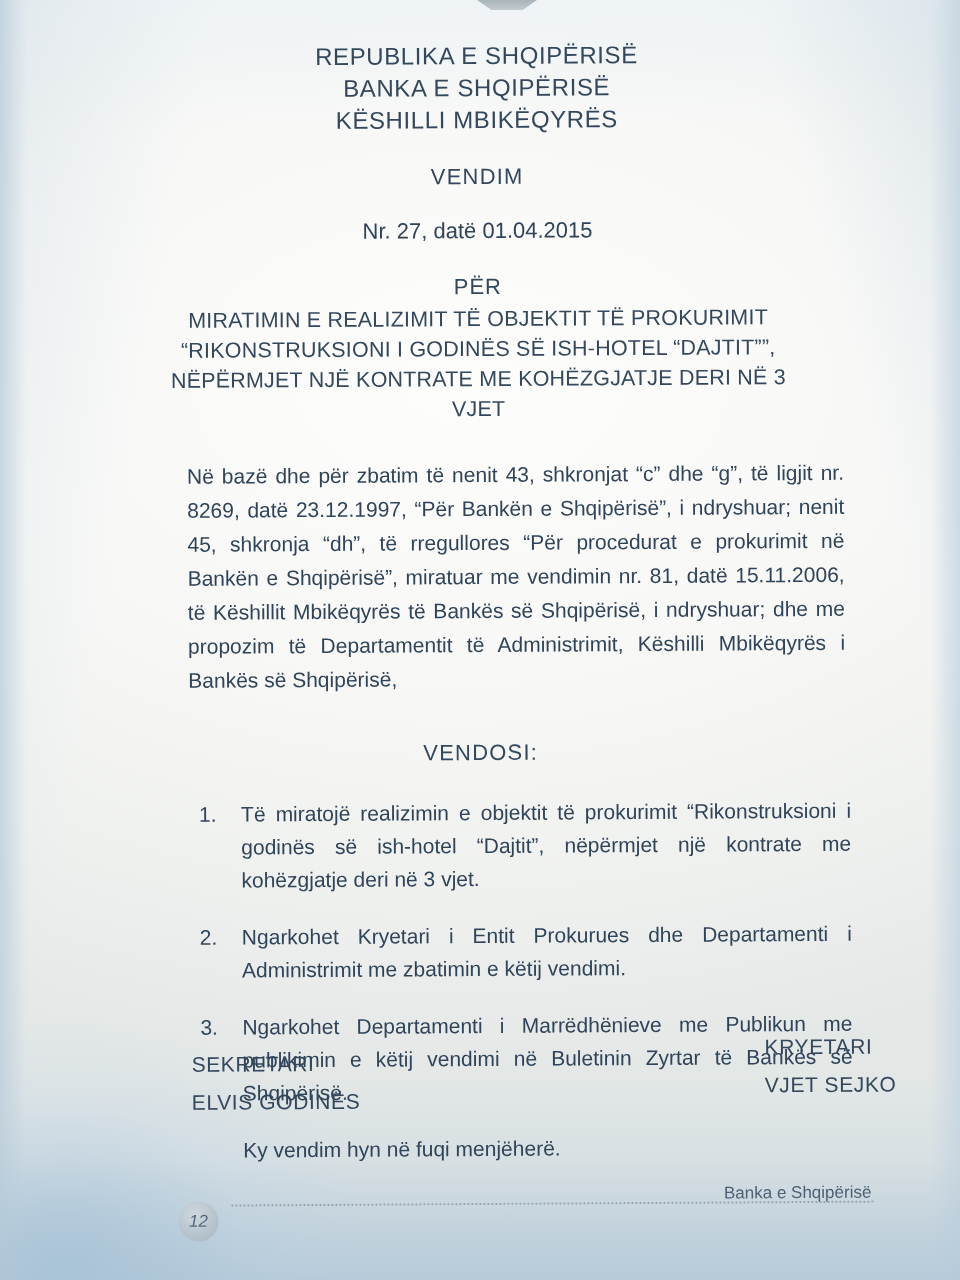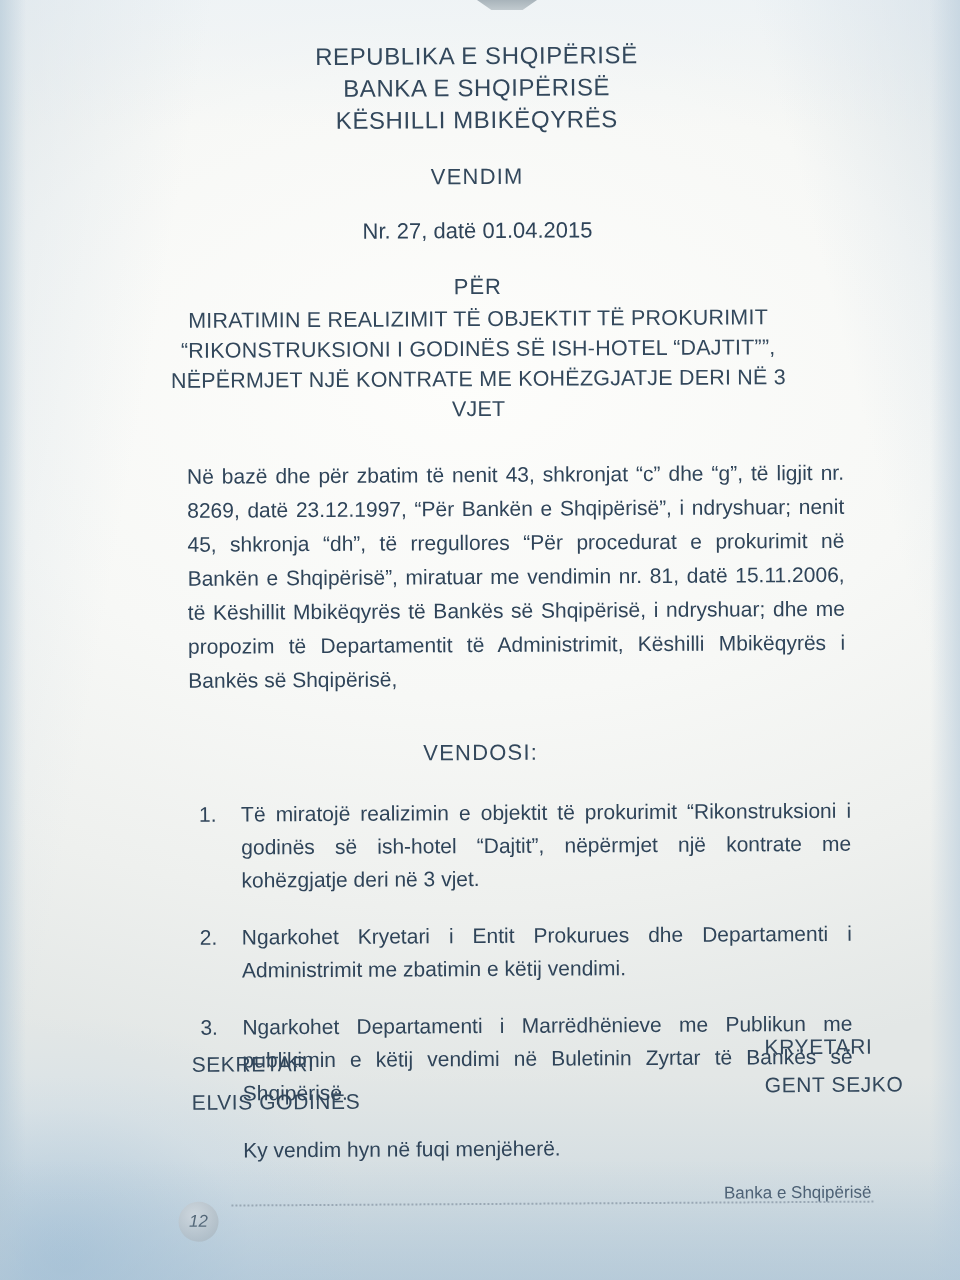--- a/index.html
+++ b/index.html
@@ -277,21 +277,21 @@
 
     <div class="closing">Ky vendim hyn në fuqi menjëherë.</div>
 
     <div class="signatures">
       <div class="sig sig-left">
         <div>SEKRETARI</div>
         <div>ELVIS GODINËS</div>
       </div>
       <div class="sig sig-right">
         <div>KRYETARI</div>
-        <div>GENT SEJKO</div>
+        <div>VJET SEJKO</div>
       </div>
     </div>
 
     <div class="footer">
       <div class="dots"></div>
       <div class="footer-label">Banka e Shqipërisë</div>
     </div>
 
     <div class="pagenum">12</div>
 

